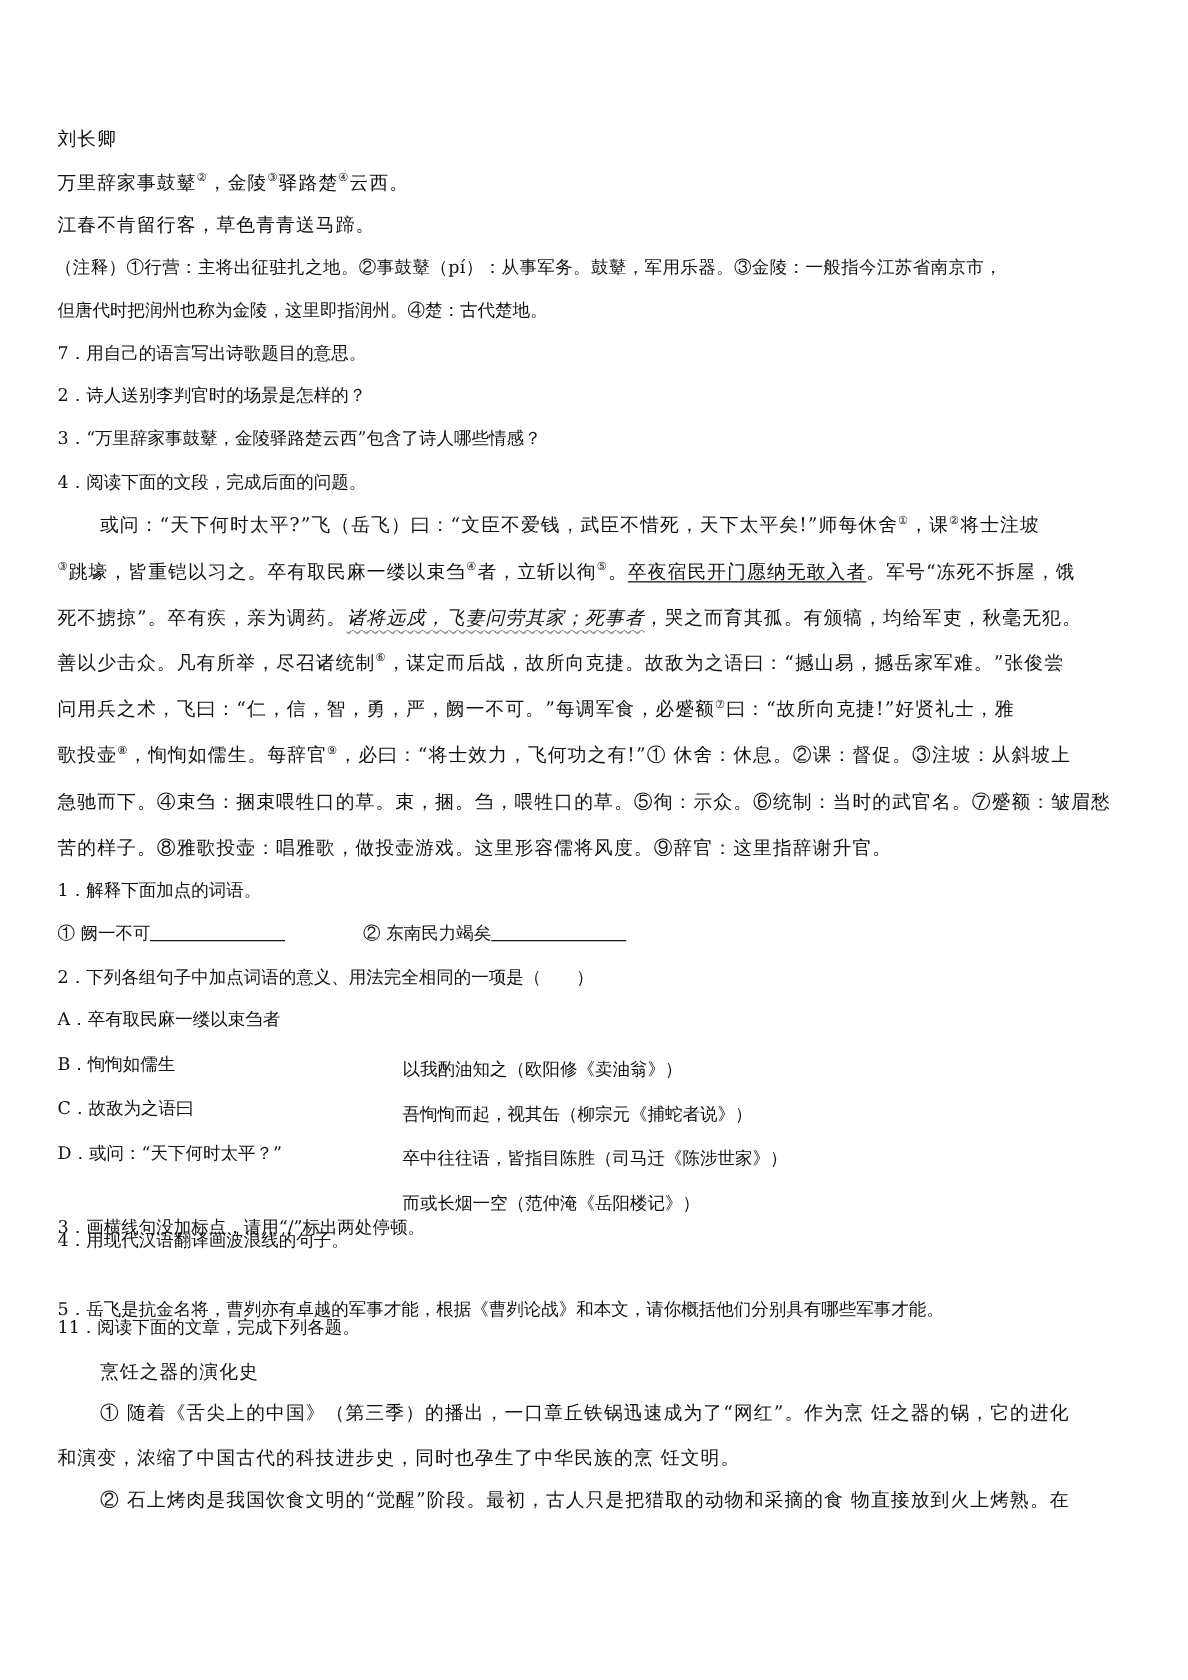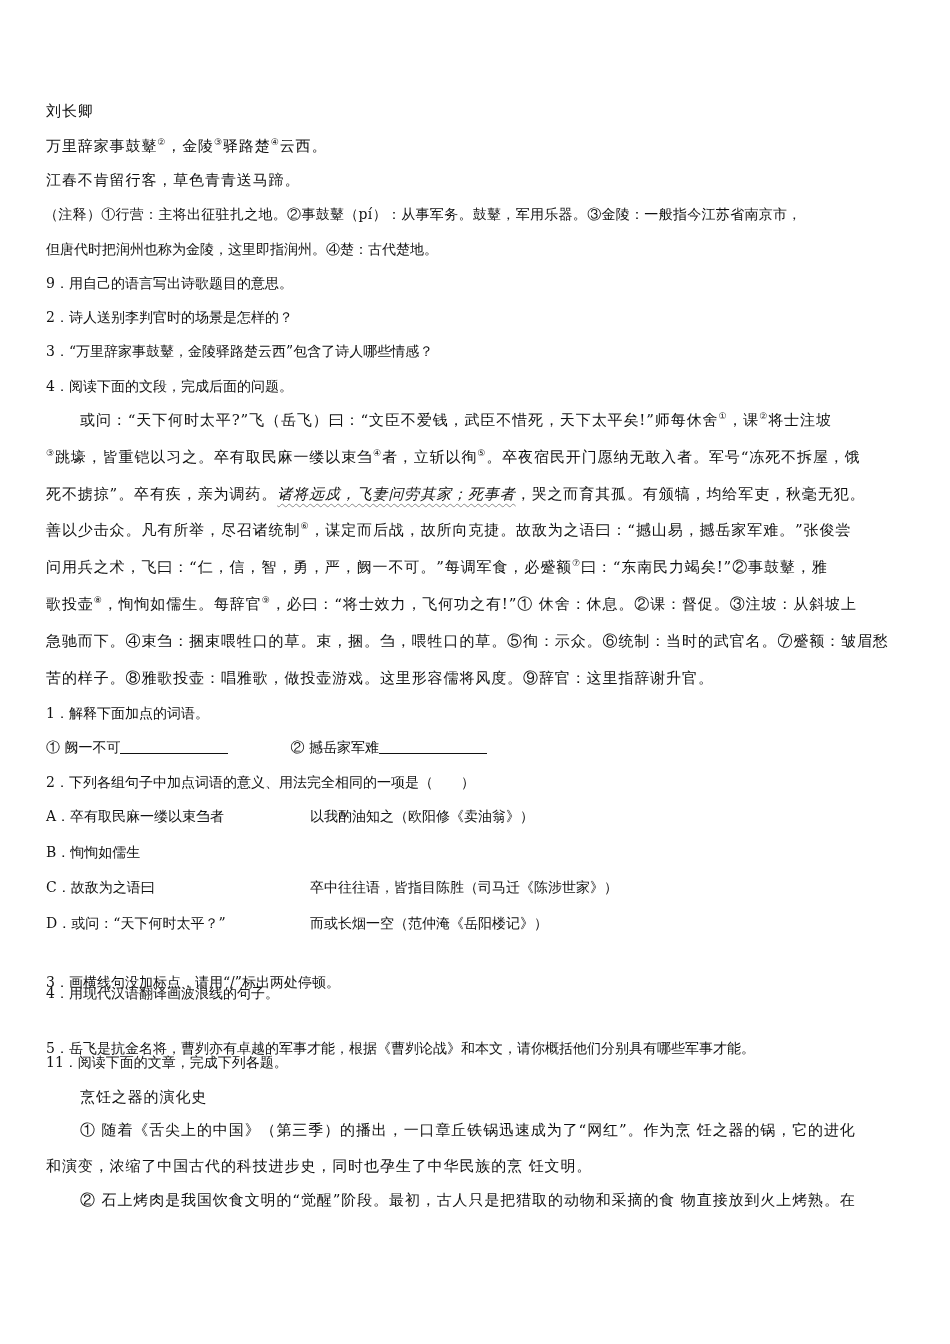--- a/index.html
+++ b/index.html
@@ -3,59 +3,59 @@
 <meta charset="utf-8">
 <style>
   html, body { margin: 0; padding: 0; background: #ffffff; }
   body { width: 950px; height: 1344px; position: relative; overflow: hidden;
          font-family: "DejaVu Serif", "Liberation Serif", serif; color: #111; }
   .page { position: absolute; left: 46px; top: 0; width: 862px; }
   .line { position: absolute; left: 0; white-space: nowrap; font-size: 14px; line-height: 20px; }
   .indent { padding-left: 34px; }
   .passage { font-size: 15px; letter-spacing: 0.9px; }
   sup { font-size: 9px; vertical-align: 6px; line-height: 0; }
-  .u-line { text-decoration-thickness: 1px; text-underline-offset: 3px; margin-top: 36px; }
+  .u-line { text-decoration: underline; text-decoration-thickness: 1px; text-underline-offset: 3px; margin-top: 36px; }
   .u-wave { text-decoration: underline wavy #888; text-decoration-thickness: 1px; text-underline-offset: 4px; font-style: italic; }
   .blank { display: inline-block; width: 108px; border-bottom: 1px solid #111; height: 15px; vertical-align: -2px; }
-  .optcol2 { position: absolute; left: 264px; }
+  .optcol2 { position: absolute; left: 276px; margin-top: 40px; }
   .gap { display: inline-block; width: 62px; }
 </style>
 </head>
 <body>
 
 <div class="page">
 
   <div class="line passage" style="top:101px">刘长卿</div>
   <div class="line passage" style="top:136px"><span>万里辞家事鼓鼙</span><sup>②</sup><span>，金陵</span><sup>③</sup><span>驿路楚</span><sup>④</sup><span>云西。</span></div>
   <div class="line passage" style="top:170px">江春不肯留行客，草色青青送马蹄。</div>
   <div class="line" style="top:204px; left:-2px; letter-spacing:0.3px">（注释）①行营：主将出征驻扎之地。②事鼓鼙（pí）：从事军务。鼓鼙，军用乐器。③金陵：一般指今江苏省南京市，</div>
   <div class="line" style="top:239px">但唐代时把润州也称为金陵，这里即指润州。④楚：古代楚地。</div>
-  <div class="line" style="top:273px">9．用自己的语言写出诗歌题目的意思。</div>
+  <div class="line" style="top:273px">7．用自己的语言写出诗歌题目的意思。</div>
   <div class="line" style="top:307px">2．诗人送别李判官时的场景是怎样的？</div>
   <div class="line" style="top:341px">3．“万里辞家事鼓鼙，金陵驿路楚云西”包含了诗人哪些情感？</div>
 
   <div class="line" style="top:376px">4．阅读下面的文段，完成后面的问题。</div>
 
   <div class="line passage indent" style="top:410px"><span>或问：“天下何时太平?”飞（岳飞）曰：“文臣不爱钱，武臣不惜死，天下太平矣!”师每休舍</span><sup>①</sup><span>，课</span><sup>②</sup><span>将士注坡</span></div>
   <div class="line passage" style="top:447px"><sup>③</sup><span>跳壕，皆重铠以习之。卒有取民麻一缕以束刍</span><sup>④</sup><span>者，立斩以徇</span><sup>⑤</sup><span>。</span><span class="u-line">卒夜宿民开门愿纳无敢入者</span><span>。军号“冻死不拆屋，饿</span></div>
   <div class="line passage" style="top:484px"><span>死不掳掠”。卒有疾，亲为调药。</span><span class="u-wave">诸将远戍，飞妻问劳其家；死事者</span><span>，哭之而育其孤。有颁犒，均给军吏，秋毫无犯。</span></div>
   <div class="line passage" style="top:520px"><span>善以少击众。凡有所举，尽召诸统制</span><sup>⑥</sup><span>，谋定而后战，故所向克捷。故敌为之语曰：“撼山易，撼岳家军难。”张俊尝</span></div>
-  <div class="line passage" style="top:557px"><span>问用兵之术，飞曰：“仁，信，智，勇，严，阙一不可。”每调军食，必蹙额</span><sup>⑦</sup><span>曰：“东南民力竭矣!”②事鼓鼙，雅</span></div>
+  <div class="line passage" style="top:557px"><span>问用兵之术，飞曰：“仁，信，智，勇，严，阙一不可。”每调军食，必蹙额</span><sup>⑦</sup><span>曰：“故所向克捷!”好贤礼士，雅</span></div>
   <div class="line passage" style="top:594px"><span>歌投壶</span><sup>⑧</sup><span>，恂恂如儒生。每辞官</span><sup>⑨</sup><span>，必曰：“将士效力，飞何功之有!”① 休舍：休息。②课：督促。③注坡：从斜坡上</span></div>
   <div class="line passage" style="top:631px">急驰而下。④束刍：捆束喂牲口的草。束，捆。刍，喂牲口的草。⑤徇：示众。⑥统制：当时的武官名。⑦蹙额：皱眉愁</div>
   <div class="line passage" style="top:668px">苦的样子。⑧雅歌投壶：唱雅歌，做投壶游戏。这里形容儒将风度。⑨辞官：这里指辞谢升官。</div>
 
   <div class="line" style="top:703px">1．解释下面加点的词语。</div>
   <div class="line" style="top:737px">
-    <span>① 阙一不可</span><span class="blank"></span><span class="gap"></span><span>② 撼岳家军难</span><span class="blank"></span>
+    <span>① 阙一不可</span><span class="blank"></span><span class="gap"></span><span>② 东南民力竭矣</span><span class="blank"></span>
   </div>
   <div class="line" style="top:772px">2．下列各组句子中加点词语的意义、用法完全相同的一项是（　　）</div>
 
   <div class="line" style="top:806px; width:860px"><span>A．卒有取民麻一缕以束刍者</span><span class="optcol2">以我酌油知之（欧阳修《卖油翁》）</span></div>
-  <div class="line" style="top:842px; width:860px"><span>B．恂恂如儒生</span></div>
+  <div class="line" style="top:842px; width:860px"><span>B．恂恂如儒生</span><span class="optcol2">吾恂恂而起，视其缶（柳宗元《捕蛇者说》）</span></div>
   <div class="line" style="top:877px; width:860px"><span>C．故敌为之语曰</span><span class="optcol2">卒中往往语，皆指目陈胜（司马迁《陈涉世家》）</span></div>
   <div class="line" style="top:913px; width:860px"><span>D．或问：“天下何时太平？”</span><span class="optcol2">而或长烟一空（范仲淹《岳阳楼记》）</span></div>
 
   <div class="line" style="top:972px">3．画横线句没加标点，请用“/”标出两处停顿。</div>
   <div class="line" style="top:983px">4．用现代汉语翻译画波浪线的句子。</div>
   <div class="line" style="top:1038px">5．岳飞是抗金名将，曹刿亦有卓越的军事才能，根据《曹刿论战》和本文，请你概括他们分别具有哪些军事才能。</div>
 
   <div class="line" style="top:1052px">11．阅读下面的文章，完成下列各题。</div>
   <div class="line passage indent" style="top:1087px">烹饪之器的演化史</div>
   <div class="line passage indent" style="top:1120px">① 随着《舌尖上的中国》（第三季）的播出，一口章丘铁锅迅速成为了“网红”。作为烹 饪之器的锅，它的进化</div>

